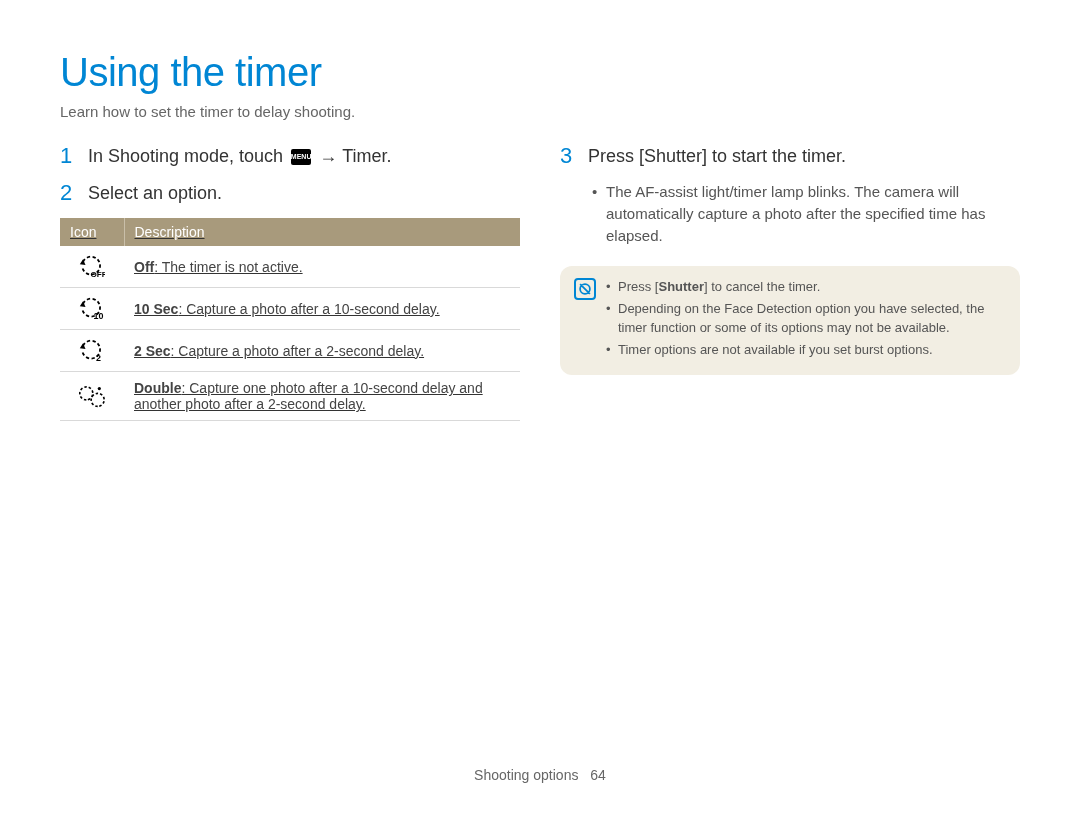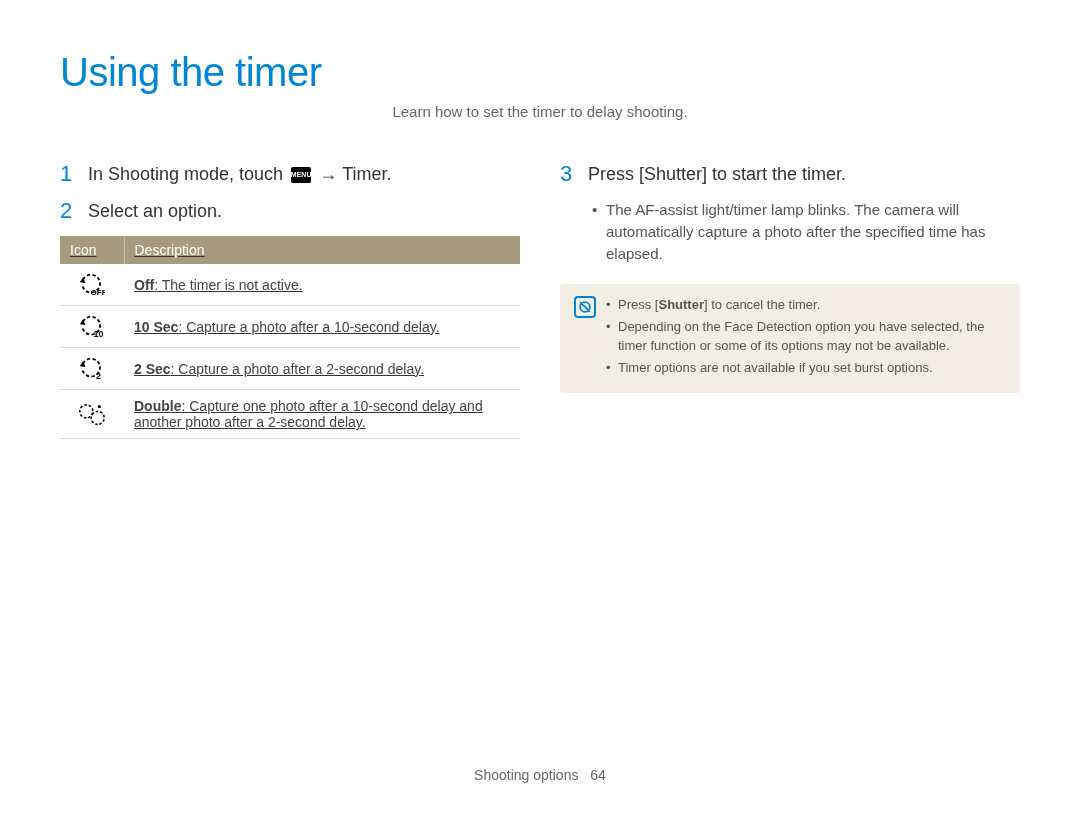--- a/index.html
+++ b/index.html
@@ -15,22 +15,21 @@
   .page-title {
     font-size: 40px;
     font-weight: normal;
     color: #0086d4;
     letter-spacing: -0.5px;
     margin-bottom: 8px;
   }
   .subtitle {
     font-size: 15px;
     color: #666;
-    margin-bottom: 42px;
-    text-align: center;
+    margin-bottom: 24px;
   }
   .columns {
     display: flex;
     gap: 40px;
   }
   .col-left { width: 460px; }
   .col-right { width: 460px; }
 
   .step {
     display: flex;
@@ -120,21 +119,21 @@
   .bullet-list li::before {
     content: "•";
     position: absolute;
     left: 0;
     top: 0;
   }
 
   .note-box {
     display: flex;
     background: #f2eee3;
-    border-radius: 4px;
+    border-radius: 12px;
     padding: 12px 14px;
     margin-top: 20px;
     gap: 10px;
   }
   .note-icon-wrap { flex-shrink: 0; }
   .note-icon {
     width: 22px;
     height: 22px;
     border: 2px solid #0086d4;
     border-radius: 4px;

